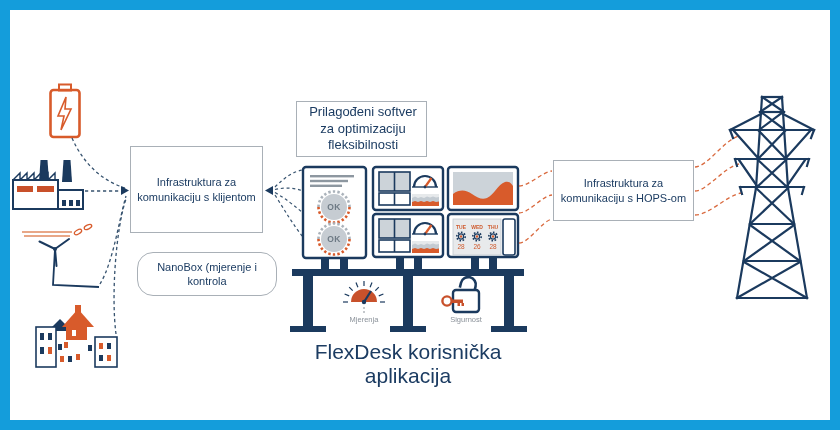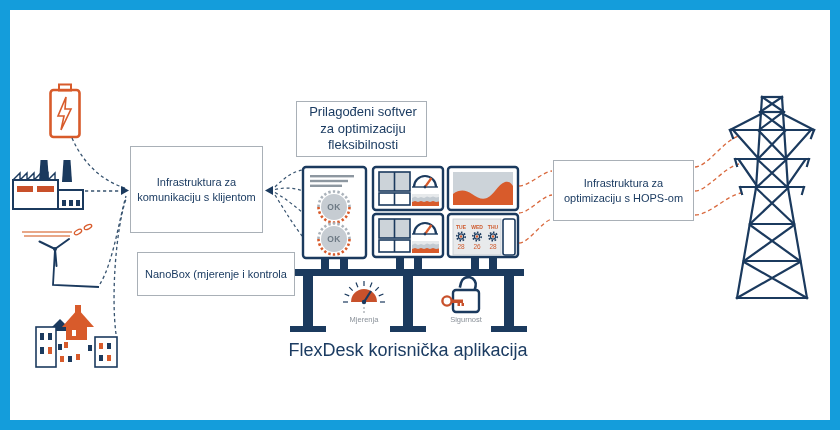--- a/index.html
+++ b/index.html
@@ -9,21 +9,21 @@
   }
   .frame-border{position:absolute;inset:0;border:10px solid #149ddb;pointer-events:none;z-index:6;}
   .layer{position:absolute;inset:0;z-index:1;}
   .tbox{
     position:absolute;z-index:3;background:#fff;border:1px solid #a9b0b7;
     color:#1c3c62;display:flex;align-items:center;justify-content:center;
     text-align:center;line-height:1.28;font-size:11px;padding:2px 5px;box-sizing:border-box;
   }
   .tbox.small{font-size:13px;}
   .caption{
-    position:absolute;z-index:3;color:#1c3c62;font-size:18px;text-align:center;
+    position:absolute;z-index:3;color:#1c3c62;font-size:21px;text-align:center;
   }
   svg text{font-family:"Liberation Sans",sans-serif;}
 </style>
 </head>
 <body>
 
 <div id="frame">
 
   <svg class="layer" viewBox="0 0 840 430">
 
@@ -258,29 +258,29 @@
       <path d="M744,261 L800,261"></path>
       <path d="M744,262 L807,298 M800,262 L737,298"></path>
       <path d="M737,298 L807,298"></path>
     </g>
   </svg>
 
   <div class="tbox" style="left:130px;top:146px;width:133px;height:87px;">
     <span>Infrastruktura za komunikaciju s klijentom</span>
   </div>
 
-  <div class="tbox" style="left:137px;top:252px;width:158px;height:44px;">
+  <div class="tbox" style="left:137px;top:252px;width:140px;height:44px;border-radius:16px;">
     <span>NanoBox (mjerenje i kontrola</span>
   </div>
 
   <div class="tbox small" style="left:296px;top:101px;width:131px;height:56px;padding-left:8px;">
     <span>Prilagođeni softver za optimizaciju fleksibilnosti</span>
   </div>
 
 
   <div class="tbox" style="left:553px;top:160px;width:141px;height:61px;">
-    <span>Infrastruktura za optimizaciju s HOPS-om</span>
+    <span>Infrastruktura za komunikaciju s HOPS-om</span>
   </div>
 
   <div class="caption" style="left:288px;top:340px;width:240px;">FlexDesk korisnička aplikacija</div>
 
   <div class="frame-border"></div>
 </div>
 
 </body></html>

